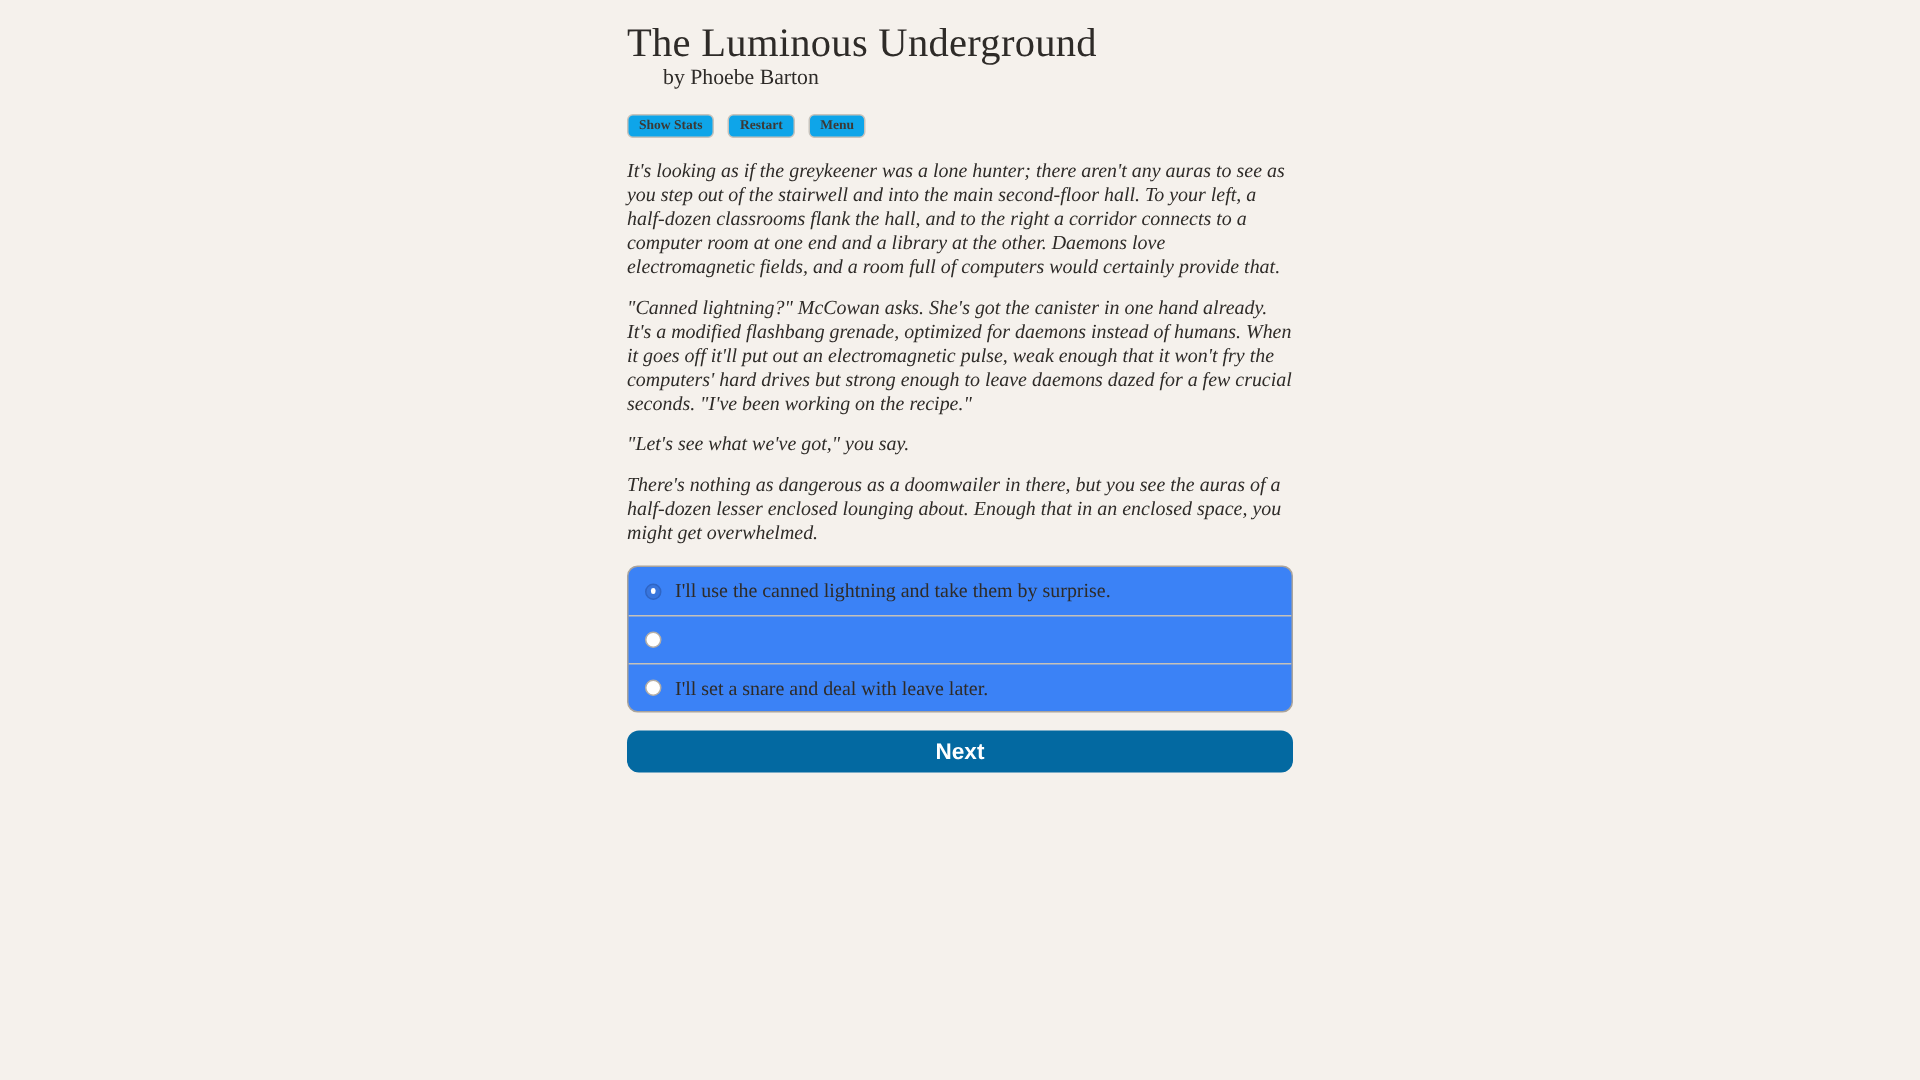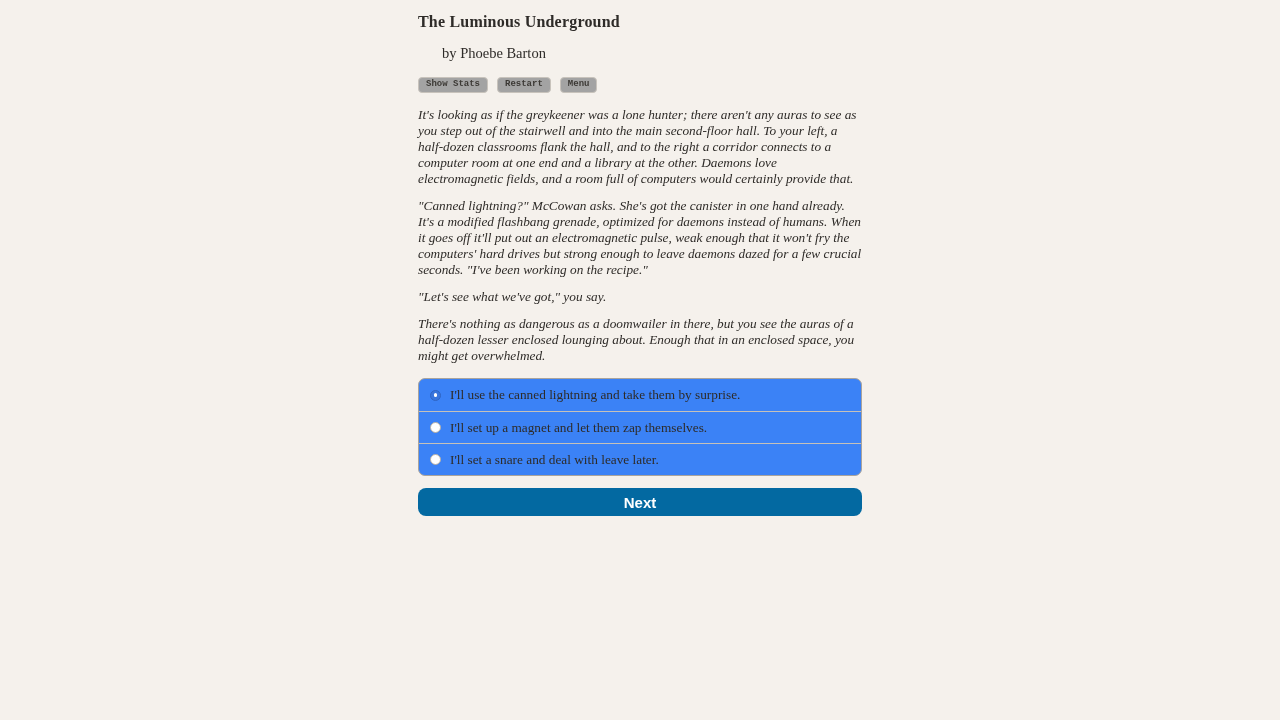--- a/index.html
+++ b/index.html
@@ -9,41 +9,40 @@
     font-family: "Liberation Serif", serif;
     color: #2e2b28;
     overflow: hidden;
   }
   .page {
     width: 444px;
     margin: 0 auto;
     padding-top: 13px;
   }
   .title {
-    font-size: 16px;
-    font-weight: 700;
+    font-size: 27px;
+    font-weight: 400;
     letter-spacing: 0.2px;
-    margin-bottom: 14px;
   }
   .author {
     font-size: 14.5px;
     margin-bottom: 15px;
     margin-left: 24px;
   }
   .toolbar {
     display: flex;
     gap: 9px;
     margin-bottom: 14px;
   }
   .toolbar button {
-    font-family: Liberation Mono, monospace;
+    font-family: Liberation Serif, serif;
     font-size: 9px;
     font-weight: 700;
     color: #3c3935;
-    background: #a3a3a3;
+    background: #0ea5e9;
     border: 1px solid #c8c3bc;
     border-radius: 4px;
     padding: 2px 7px 3px;
     line-height: 1;
     cursor: pointer;
   }
   .story p {
     font-size: 13.3px;
     line-height: 16px;
     margin-bottom: 11px;
@@ -128,21 +127,20 @@
     <p>There's nothing as dangerous as a doomwailer in there, but you see the auras of a half-dozen lesser enclosed lounging about. Enough that in an enclosed space, you might get overwhelmed.</p>
   </div>
 
   <div class="choices">
     <div class="choice-row selected">
       <span class="radio"></span>
       <span class="choice-label">I'll use the canned lightning and take them by surprise.</span>
     </div>
     <div class="choice-row">
       <span class="radio"></span>
-      <span class="choice-label">I'll set up a magnet and let them zap themselves.</span>
     </div>
     <div class="choice-row">
       <span class="radio"></span>
       <span class="choice-label">I'll set a snare and deal with leave later.</span>
     </div>
   </div>
 
   <button class="next-btn">Next</button>
 
 </div>

